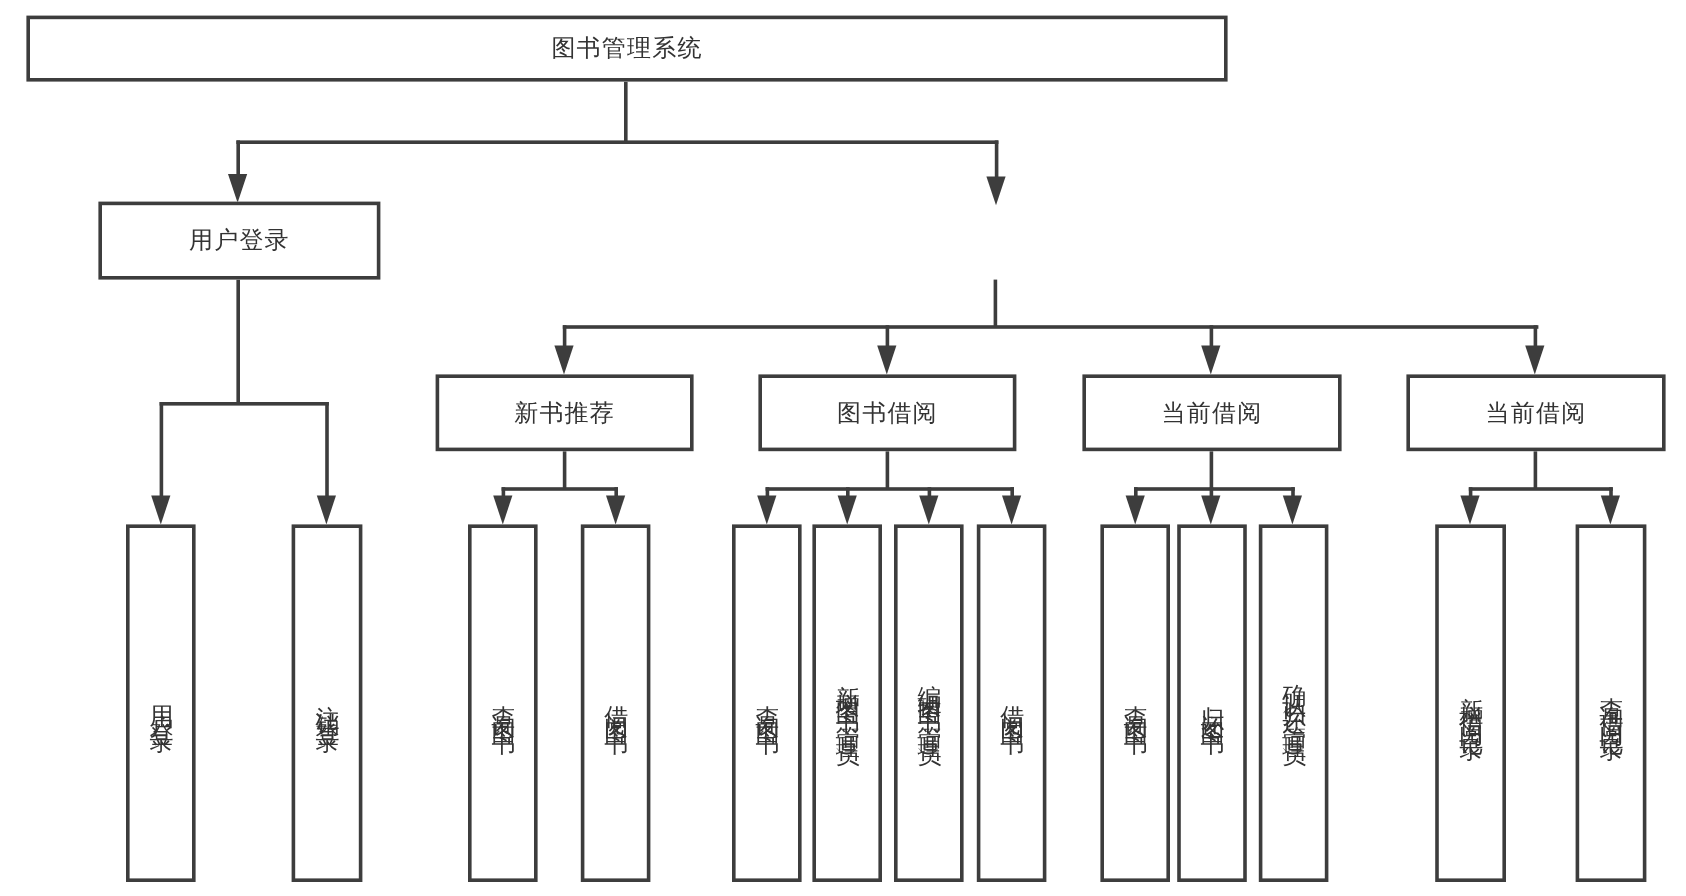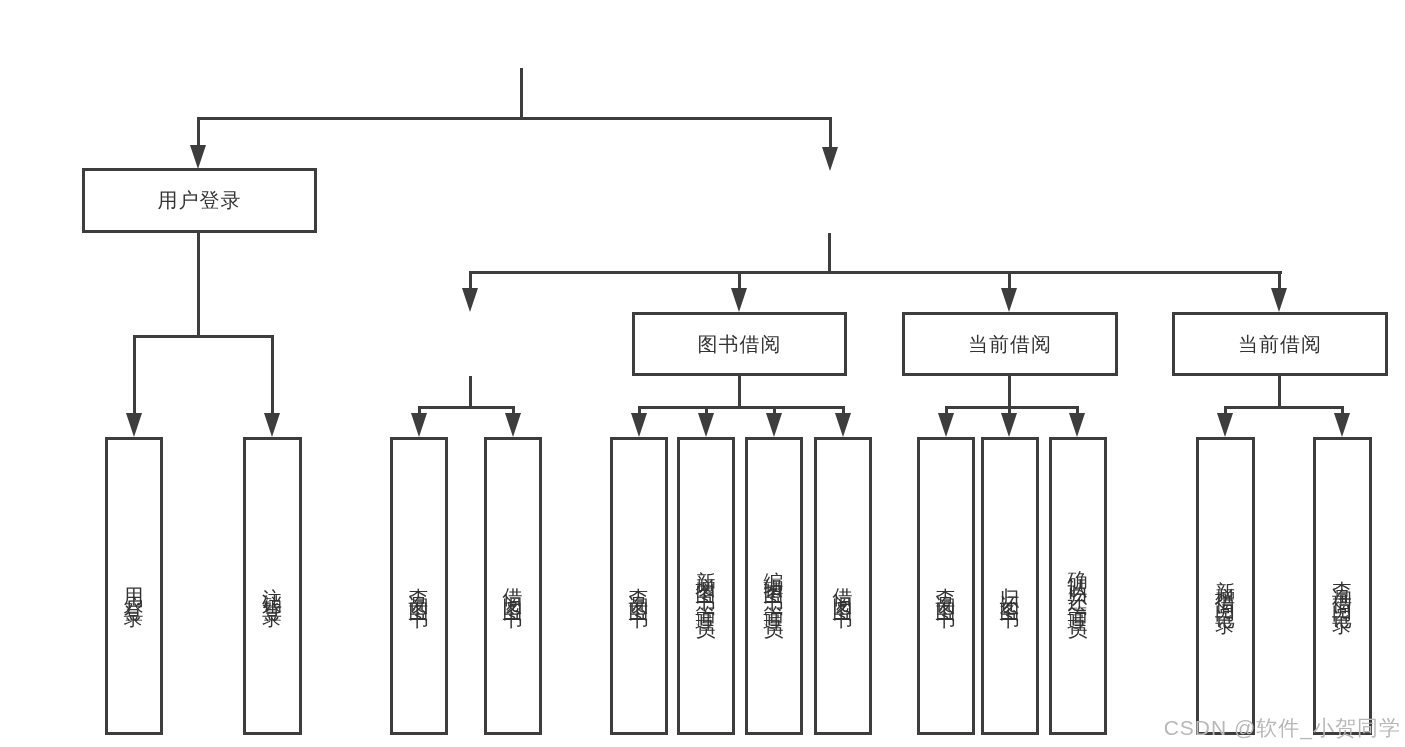--- a/index.html
+++ b/index.html
@@ -117,26 +117,32 @@
   <div class="vl" style="left:1076px;top:406px;height:10px"></div>
   <div class="ar" style="left:1069px;top:413px"></div>
 
   <div class="vl" style="left:1278px;top:376px;height:32px"></div>
   <div class="hl" style="left:1224px;top:406px;width:120px"></div>
   <div class="vl" style="left:1224px;top:406px;height:10px"></div>
   <div class="ar" style="left:1217px;top:413px"></div>
   <div class="vl" style="left:1341px;top:406px;height:10px"></div>
   <div class="ar" style="left:1334px;top:413px"></div>
 
+  <div class="box" style="left:22px;top:13px;width:1001px;height:55px">
+    <span>图书管理系统</span>
+  </div>
 
   <div class="box" style="left:82px;top:168px;width:235px;height:65px">
     <span>用户登录</span>
   </div>
 
 
+  <div class="box" style="left:363px;top:312px;width:215px;height:64px">
+    <span>新书推荐</span>
+  </div>
 
   <div class="box" style="left:902px;top:312px;width:216px;height:64px">
     <span>当前借阅</span>
   </div>
 
   <div class="box" style="left:632px;top:312px;width:215px;height:64px">
     <span>图书借阅</span>
   </div>
 
   <div class="box" style="left:1172px;top:312px;width:216px;height:64px">
@@ -180,15 +186,14 @@
     <span class="vtext">确认归还（管理员）</span>
   </div>
 
   <div class="box leaf" style="left:1196px;top:437px;width:59px;height:298px">
     <span class="vtext">新增借阅记录</span>
   </div>
   <div class="box leaf" style="left:1313px;top:437px;width:59px;height:298px">
     <span class="vtext">查询借阅记录</span>
   </div>
 
-  <div class="watermark">CSDN @软件_小贺同学</div>
 
 </div>
 
 </body></html>

